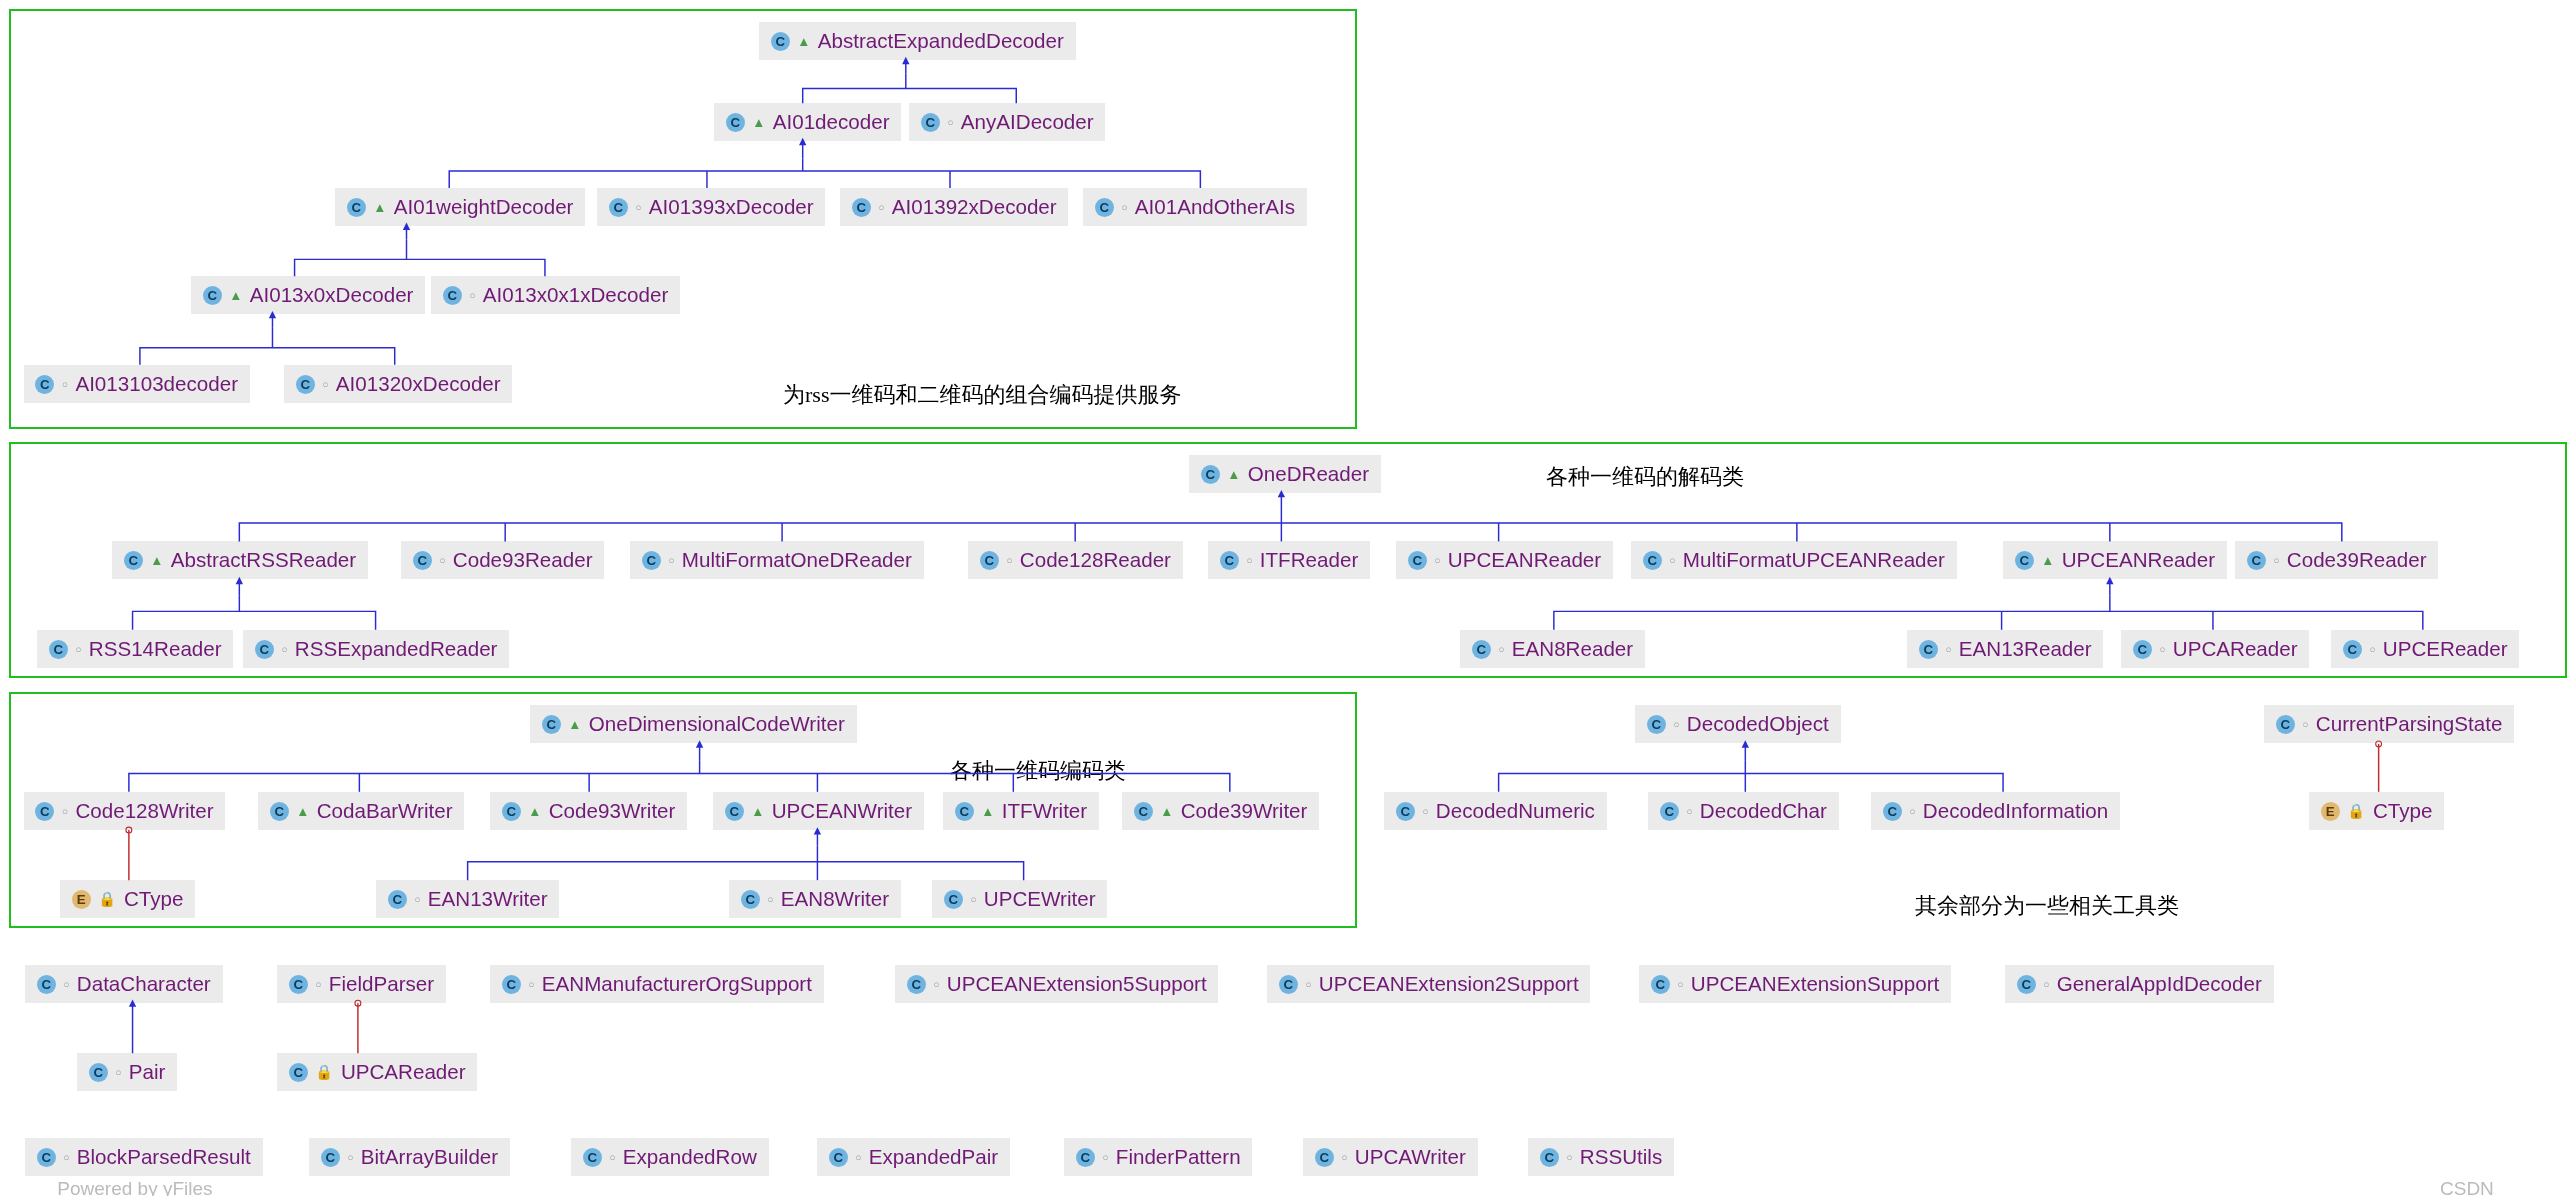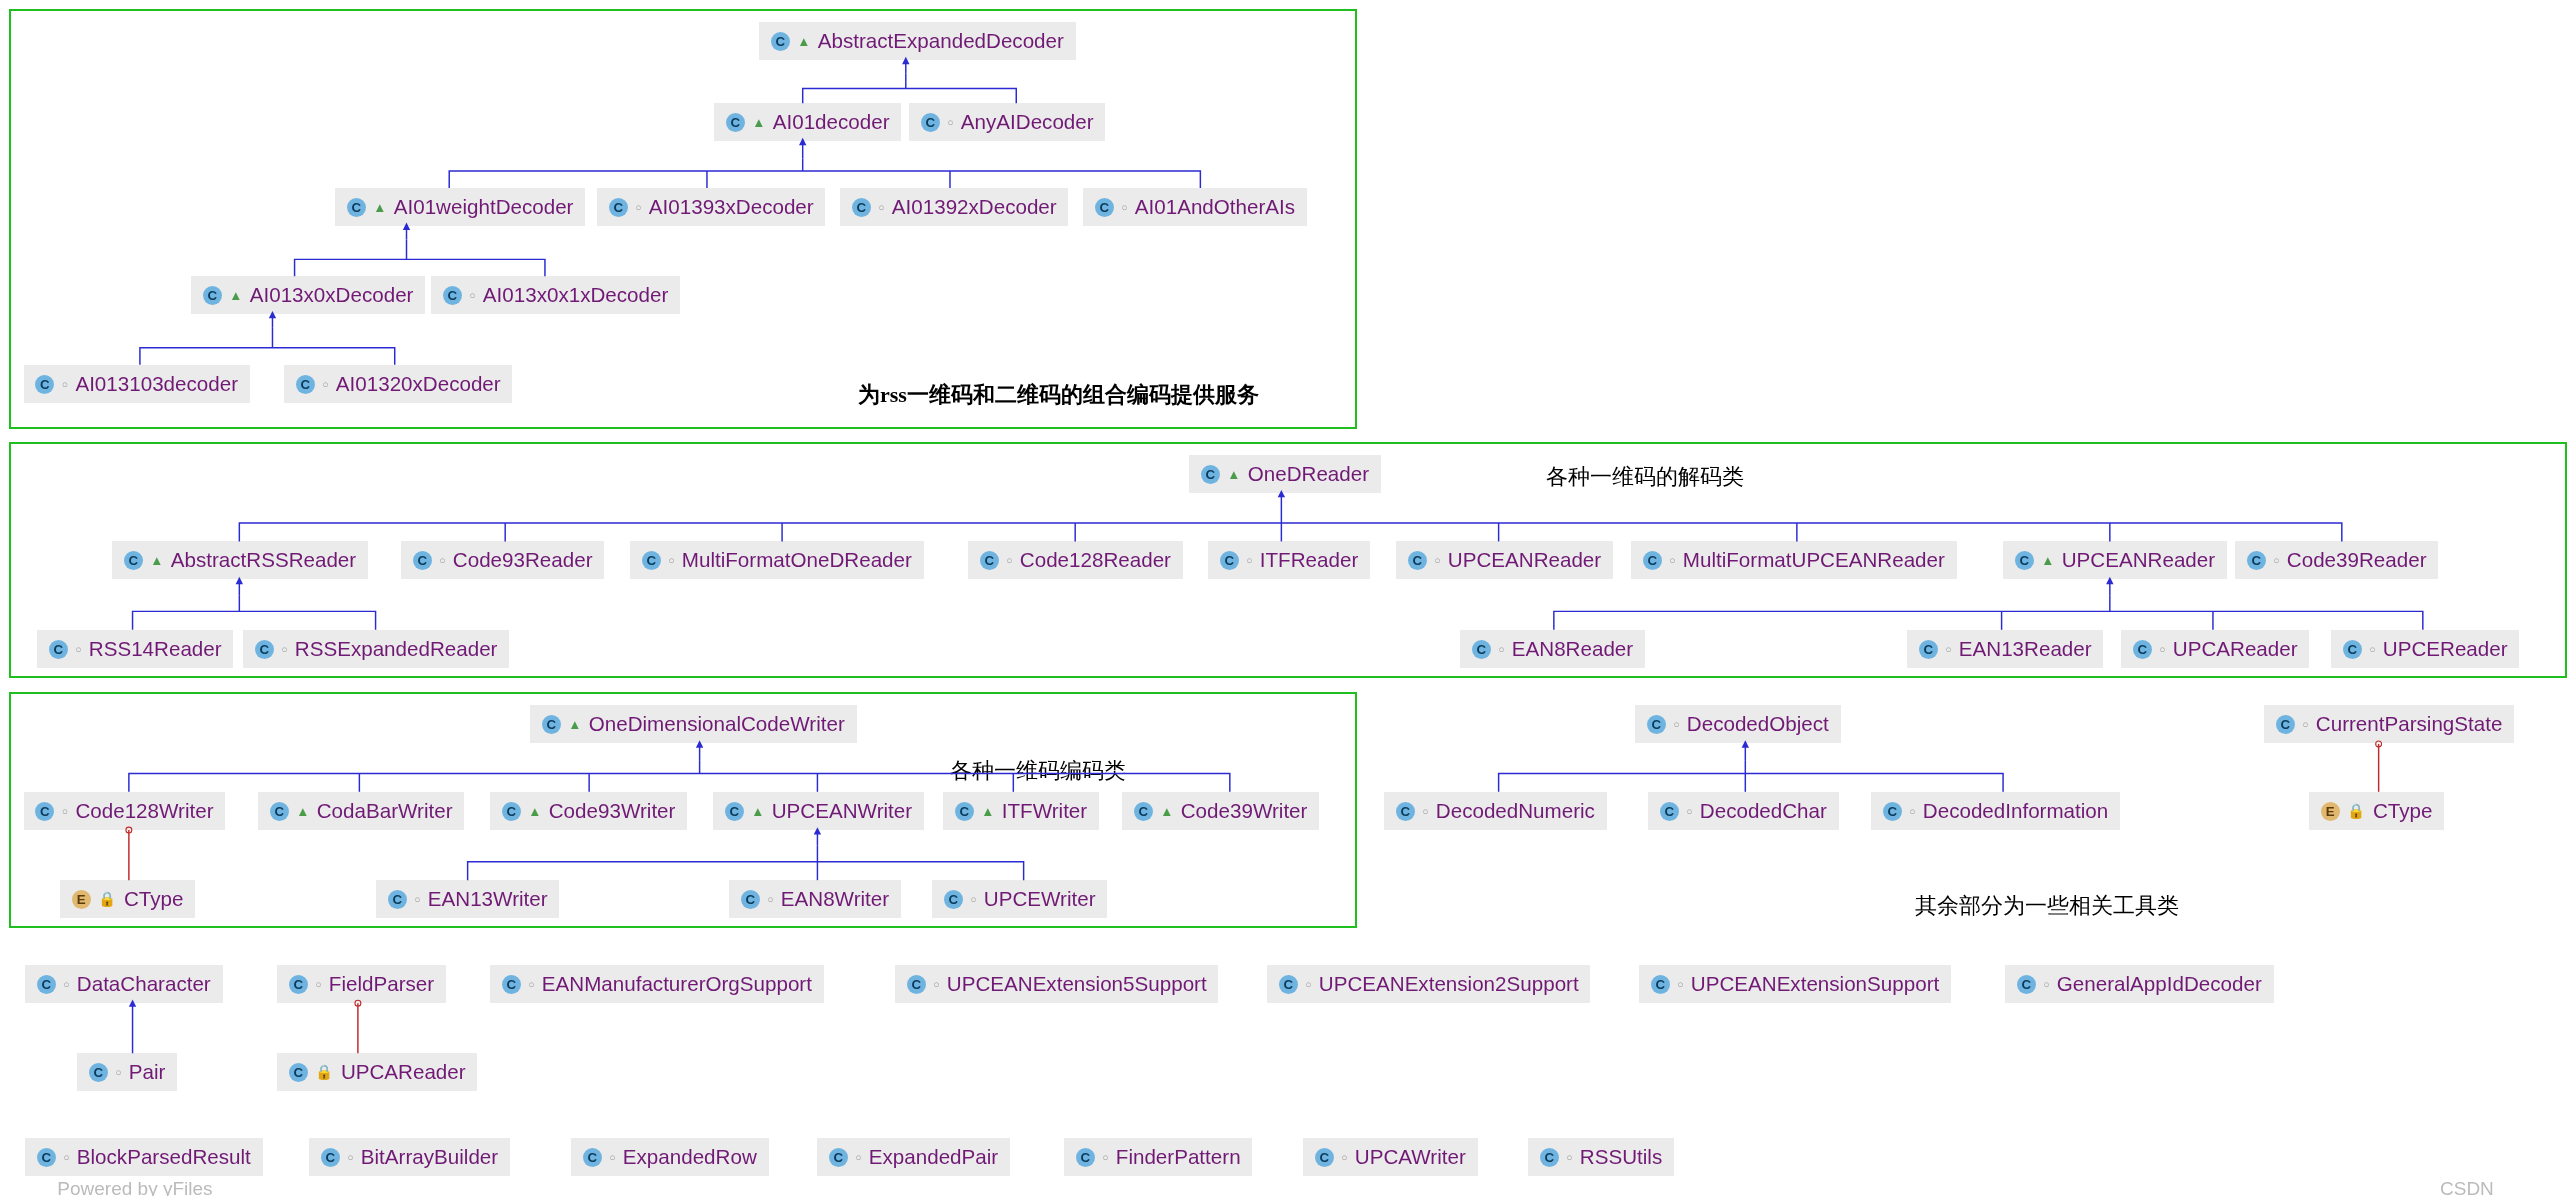--- a/index.html
+++ b/index.html
@@ -69,21 +69,21 @@
     margin-left:47px;
   }
 </style>
 </head>
 <body>
 
 <div class="group-border" style="left:8.8px; top:8.8px; width:1348px; height:420px;"></div>
 <div class="group-border" style="left:8.8px; top:442px; width:2558px; height:236px;"></div>
 <div class="group-border" style="left:8.8px; top:692px; width:1348px; height:236px;"></div>
 
-<div class="caption" style="left:858px; top:380px;font-weight:bold;">为rss一维码和二维码的组合编码提供服务</div>
+<div class="caption" style="left:783px; top:380px;">为rss一维码和二维码的组合编码提供服务</div>
 <div class="caption" style="left:1546px; top:462px;">各种一维码的解码类</div>
 <div class="caption" style="left:950px; top:756px;">各种一维码编码类</div>
 <div class="caption" style="left:1915px; top:891px;">其余部分为一些相关工具类</div>
 
 <div class="node" style="left:759px; top:22px;">
   <span class="icon-c">C</span>
   <span class="glyph-a">▲</span>
   <span class="label">AbstractExpandedDecoder</span>
 </div>
 

